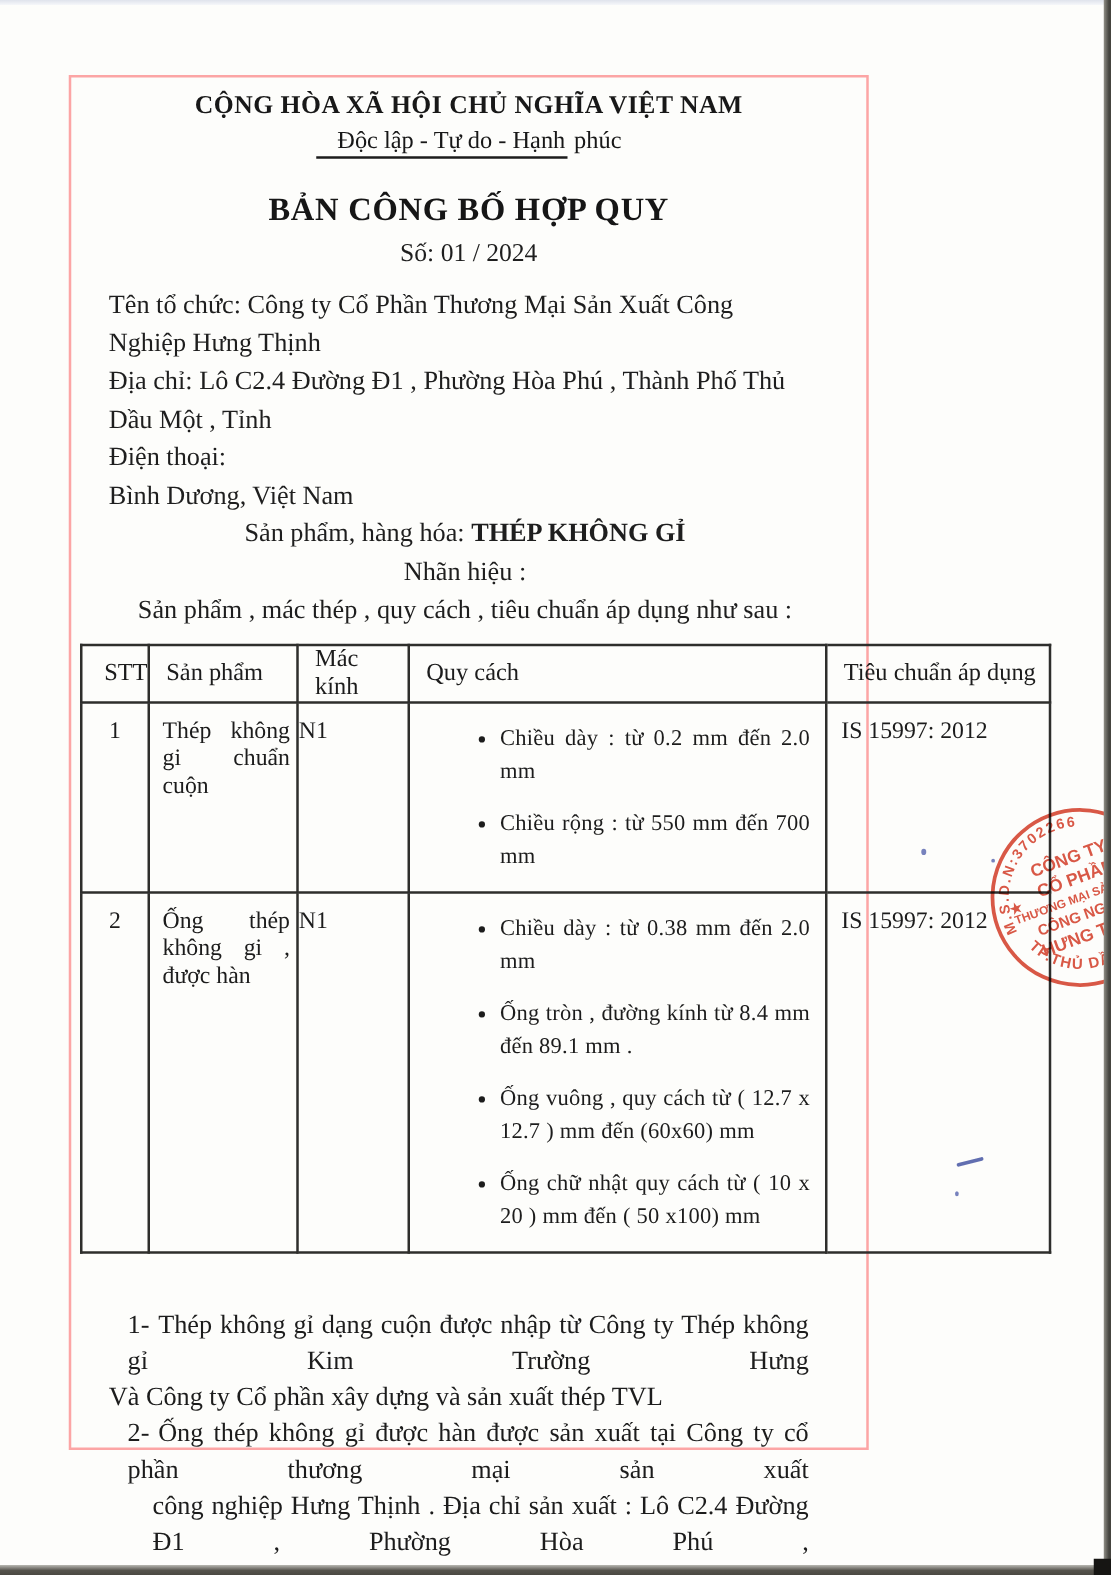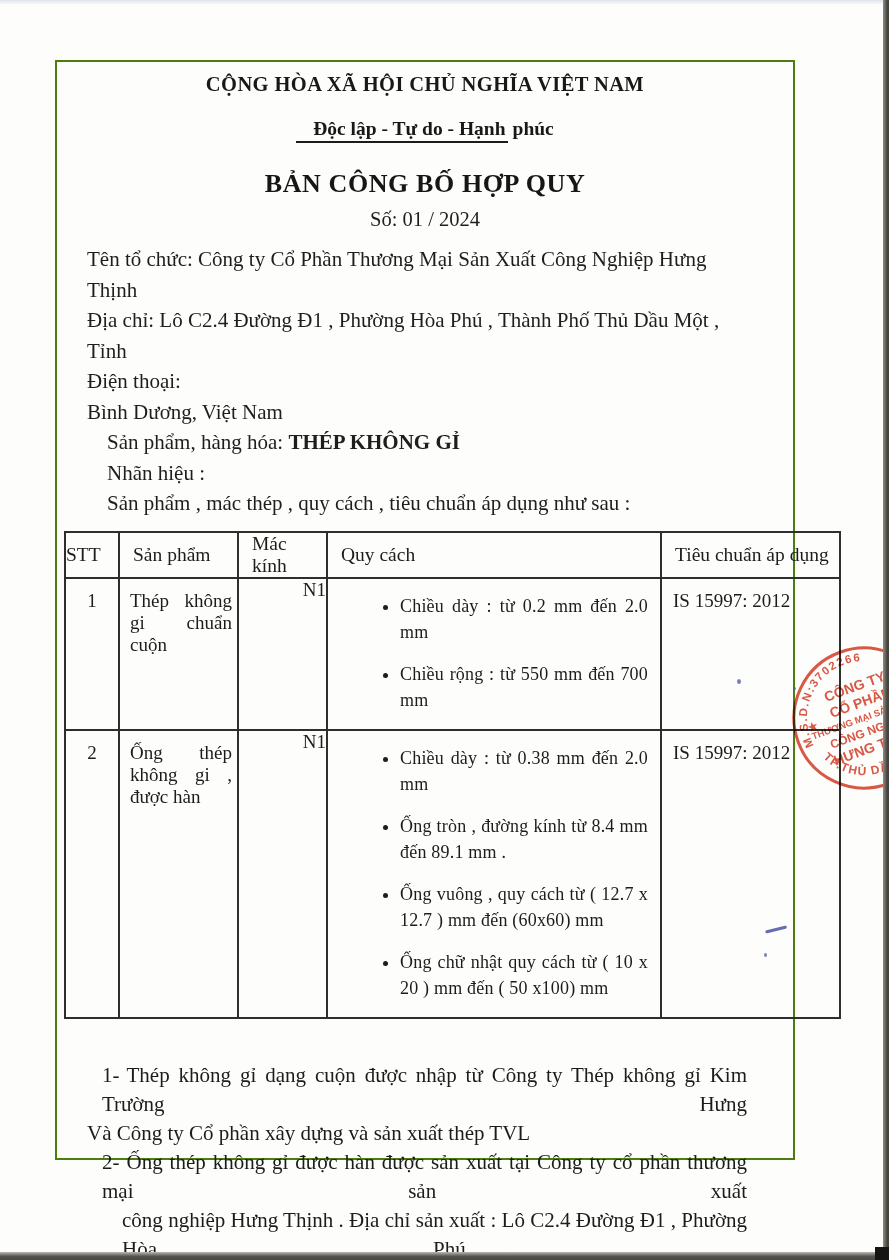--- a/index.html
+++ b/index.html
@@ -19,46 +19,46 @@
                 background:linear-gradient(to right,#908e86,#45443f 70%); }
   .edge-bottom{ position:absolute; left:0; bottom:0; width:889px; height:8px;
                 background:linear-gradient(to bottom,#b9b8b2,#55534c 55%,#4a4842); }
   .edge-corner{ position:absolute; right:0; bottom:0; width:14px; height:13px; background:#161513; }
   .ink-dot   { position:absolute; border-radius:50%; background:#4a58a8; opacity:.75; }
   .pen-mark  { position:absolute; left:765px; top:928px; width:22px; height:2.5px;
                background:#3a4a9e; transform:rotate(-14deg); opacity:.8; border-radius:2px; }
 
   
   .frame {
-    position:absolute; left:55px; top:60px; width:740px; height:1100px;
-    border:2px solid #4d7c0f;
+    position:absolute; left:55px; top:60px; width:640px; height:1100px;
+    border:2px solid #fca5a5;
   }
 
   .republic { margin-top:11px; text-align:center; font-weight:bold; font-size:20.5px; letter-spacing:.4px; color:#181818; }
-  .motto    { margin-top:22px;  text-align:center; font-weight:bold; font-size:19.5px; color:#181818; }
+  .motto    { margin-top:6px;  text-align:center; font-weight:normal; font-size:19.5px; color:#181818; }
   .motto .u { border-bottom:2.5px solid #1c1c1c; padding:0 2px 2px 17px; }
   .motto .tail { padding-left:5px; }
   .doc-title{ margin-top:29px; text-align:center; font-weight:bold; font-size:26px; letter-spacing:.6px; color:#161616; }
   .doc-num  { margin-top:9px;  text-align:center; font-size:20.5px; }
 
   .info { margin:13px 42px 0 30px; font-size:21px; line-height:30.5px; }
-  .info .ind { margin-left:20px; }
+  .info .ind { margin-left:6px;text-align:center; }
   .b { font-weight:bold; }
 
   table.spec {
     margin:12px 0 0 7px; width:775px;
     border-collapse:collapse; table-layout:fixed;
     font-size:19px; color:#1c1c1c;
   }
   table.spec th, table.spec td { border:2px solid #2e2e2c; vertical-align:top; }
   table.spec thead th { height:44px; vertical-align:middle; font-weight:normal; text-align:left; padding-left:13px; font-size:19.5px; }
-  table.spec thead th.c { text-align:left; padding-left:0; }
+  table.spec thead th.c { text-align:right; padding-left:0; }
   td.stt { text-align:center; padding-top:11px; }
   td.sp  { padding:11px 5px 0 10px; text-align:justify; }
-  td.mt  { text-align:right; }
+  td.mt  { text-align:left; padding-top:11px; }
   td.qc  { padding:0 12px 0 0; }
   td.tc  { padding:11px 4px 4px 11px; }
   .qc ul { margin:5px 0 0 0; padding-left:72px; }
   .qc li { margin:14px 0 16px 0; text-align:justify; font-size:18px; letter-spacing:.2px; line-height:26px; }
   tr.r1 { height:94px; } tr.r2 { height:239px; }
 
   .notes { margin:42px 46px 0 30px; font-size:21px; line-height:29px; color:#1c1c1c; }
   .notes .m  { padding-right:7px; }
   .notes .i1 { margin-left:15px; }
   .notes .i2 { margin-left:35px; }

